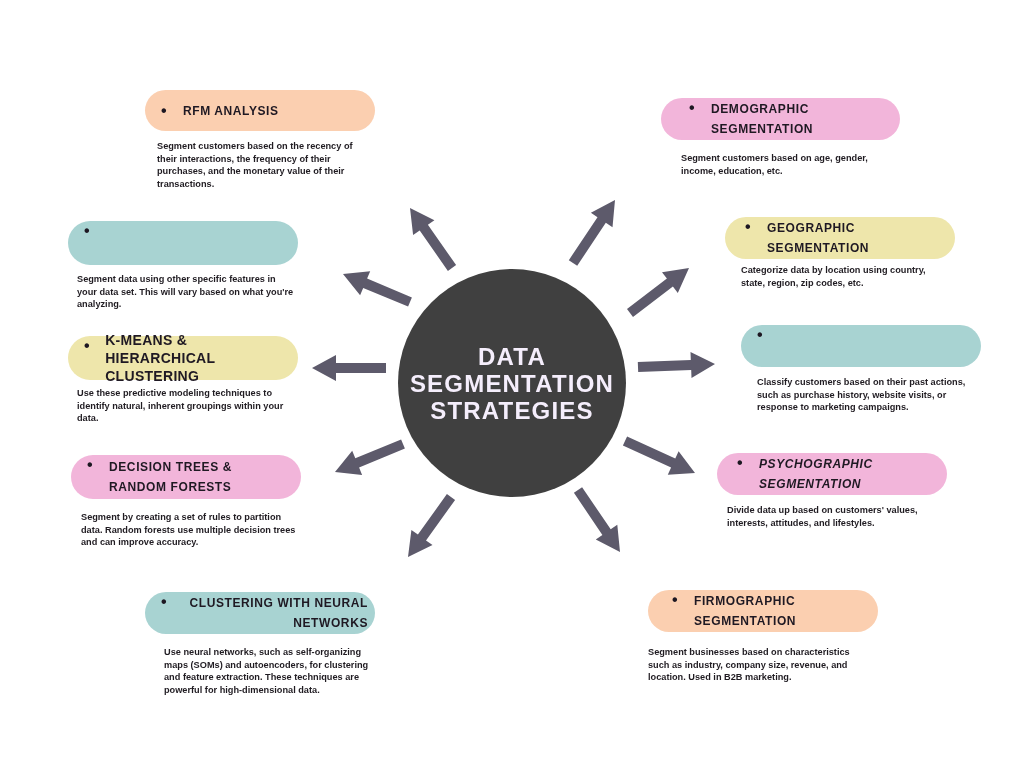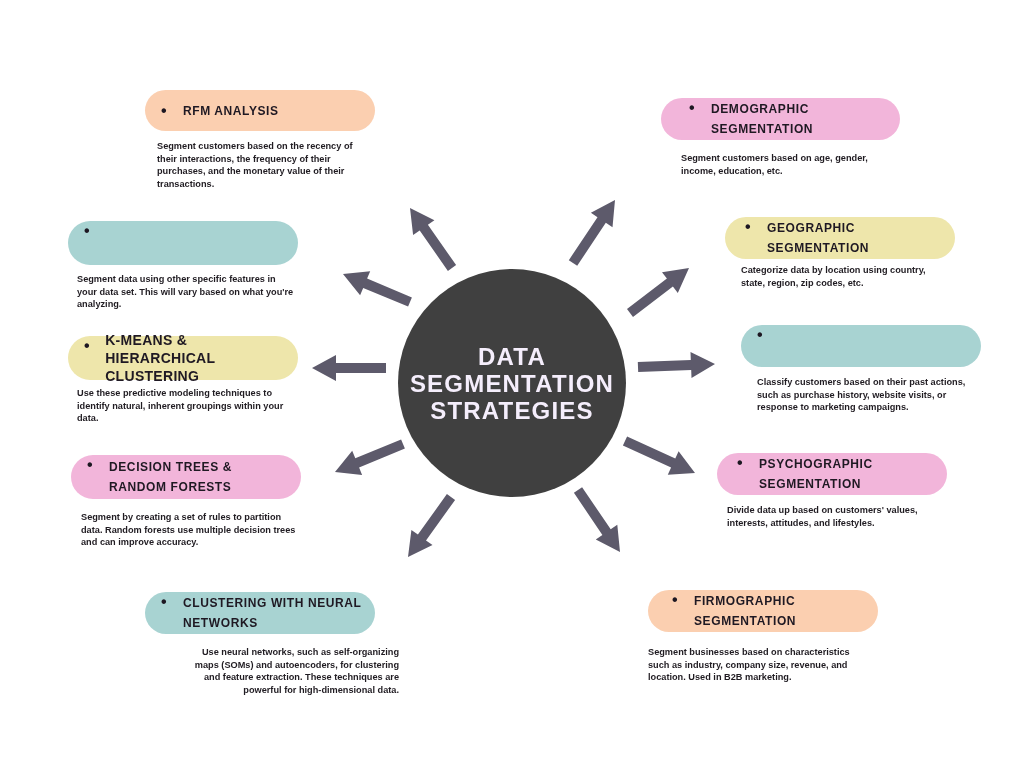--- a/index.html
+++ b/index.html
@@ -55,44 +55,44 @@
 <div class="desc" style="left:77px;top:387px;width:215px;">Use these predictive modeling techniques to identify natural, inherent groupings within your data.</div>
 
 <div class="pill" id="pill-3" style="left: 71px; top: 455px; width: 230px; height: 44px; background: rgb(242, 181, 218);">
   <span class="bullet">•</span>
   <span class="title" style="width:180px;">DECISION TREES &amp; RANDOM FORESTS</span>
 </div>
 <div class="desc" style="left:81px;top:511px;width:215px;">Segment by creating a set of rules to partition data. Random forests use multiple decision trees and can improve accuracy.</div>
 
 <div class="pill" id="pill-4" style="left: 145px; top: 592px; width: 230px; height: 42px; background: rgb(168, 211, 210);">
   <span class="bullet">•</span>
-  <span class="title" style="width:185px;">CLUSTERING WITH NEURAL NETWORKS</span>
+  <span class="title" style="width:185px;text-align:right;">CLUSTERING WITH NEURAL NETWORKS</span>
 </div>
-<div class="desc" style="left:184px;top:646px;width:215px;text-align:right;">Use neural networks, such as self-organizing maps (SOMs) and autoencoders, for clustering and feature extraction. These techniques are powerful for high-dimensional data.</div>
+<div class="desc" style="left:164px;top:646px;width:215px;">Use neural networks, such as self-organizing maps (SOMs) and autoencoders, for clustering and feature extraction. These techniques are powerful for high-dimensional data.</div>
 
 <div class="pill" id="pill-5" style="left: 661px; top: 98px; width: 239px; height: 42px; background: rgb(242, 181, 218);">
   <span class="bullet" style="margin-left:12px;">•</span>
   <span class="title" style="width:150px;">DEMOGRAPHIC SEGMENTATION</span>
 </div>
 <div class="desc" style="left:681px;top:152px;width:210px;">Segment customers based on age, gender, income, education, etc.</div>
 
 <div class="pill" id="pill-6" style="left: 725px; top: 217px; width: 230px; height: 42px; background: rgb(238, 230, 171);">
   <span class="bullet" style="margin-left:4px;">•</span>
   <span class="title" style="width:150px;">GEOGRAPHIC SEGMENTATION</span>
 </div>
 <div class="desc" style="left:741px;top:264px;width:210px;">Categorize data by location using country, state, region, zip codes, etc.</div>
 
 <div class="pill" id="pill-7" style="left: 741px; top: 325px; width: 240px; height: 42px; background: rgb(168, 211, 210);">
   <span class="bullet">•</span>
 </div>
 <div class="desc" style="left:757px;top:376px;width:225px;">Classify customers based on their past actions, such as purchase history, website visits, or response to marketing campaigns.</div>
 
 <div class="pill" id="pill-8" style="left: 717px; top: 453px; width: 230px; height: 42px; background: rgb(242, 181, 218);">
   <span class="bullet" style="margin-left:4px;">•</span>
-  <span class="title" style="width:165px;">PSYCHOGRAPHIC SEGMENTATION</span>
+  <span class="title" style="width:165px;font-style:italic;">PSYCHOGRAPHIC SEGMENTATION</span>
 </div>
 <div class="desc" style="left:727px;top:504px;width:215px;">Divide data up based on customers' values, interests, attitudes, and lifestyles.</div>
 
 <div class="pill" id="pill-9" style="left: 648px; top: 590px; width: 230px; height: 42px; background: rgb(251, 207, 176);">
   <span class="bullet" style="margin-left:8px;">•</span>
   <span class="title" style="width:150px;">FIRMOGRAPHIC SEGMENTATION</span>
 </div>
 <div class="desc" style="left:648px;top:646px;width:220px;">Segment businesses based on characteristics such as industry, company size, revenue, and location. Used in B2B marketing.</div>
 
 </body></html>

